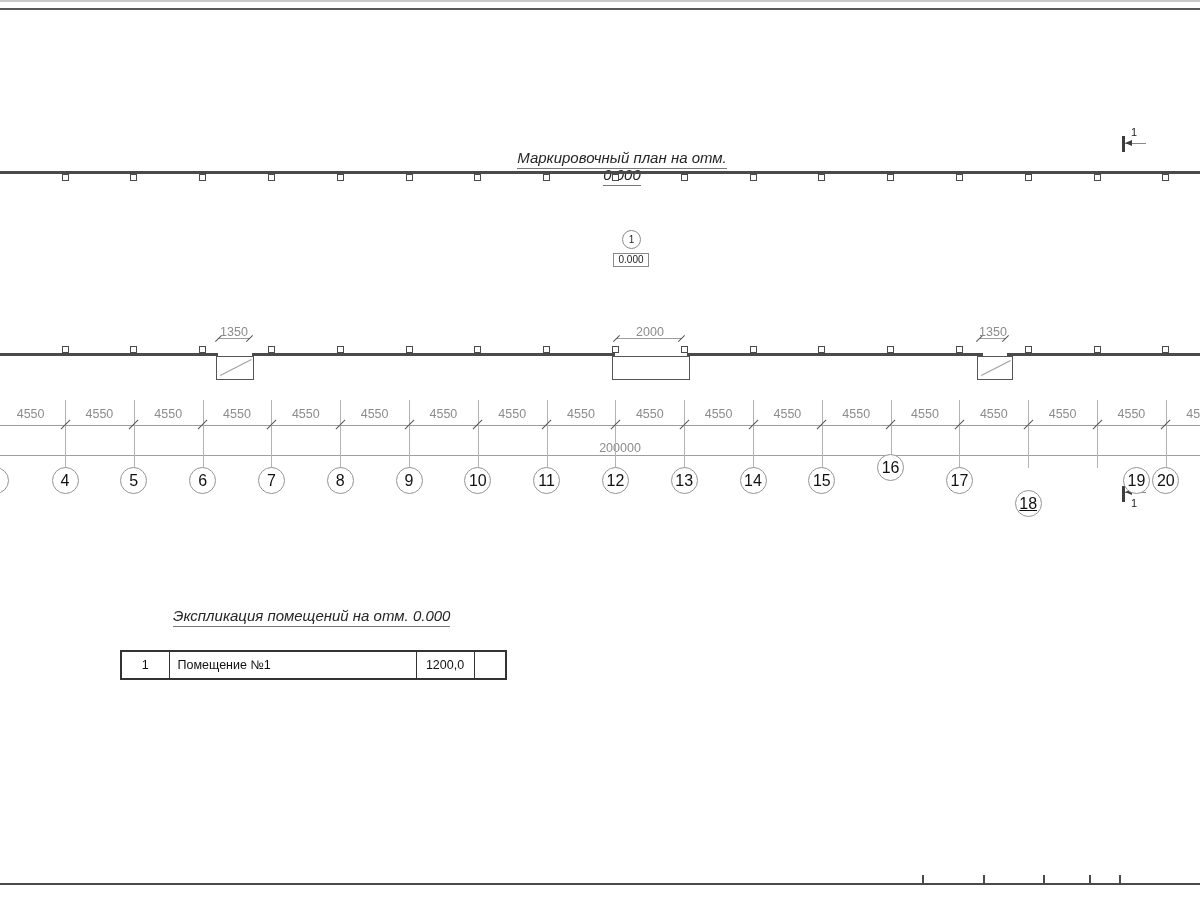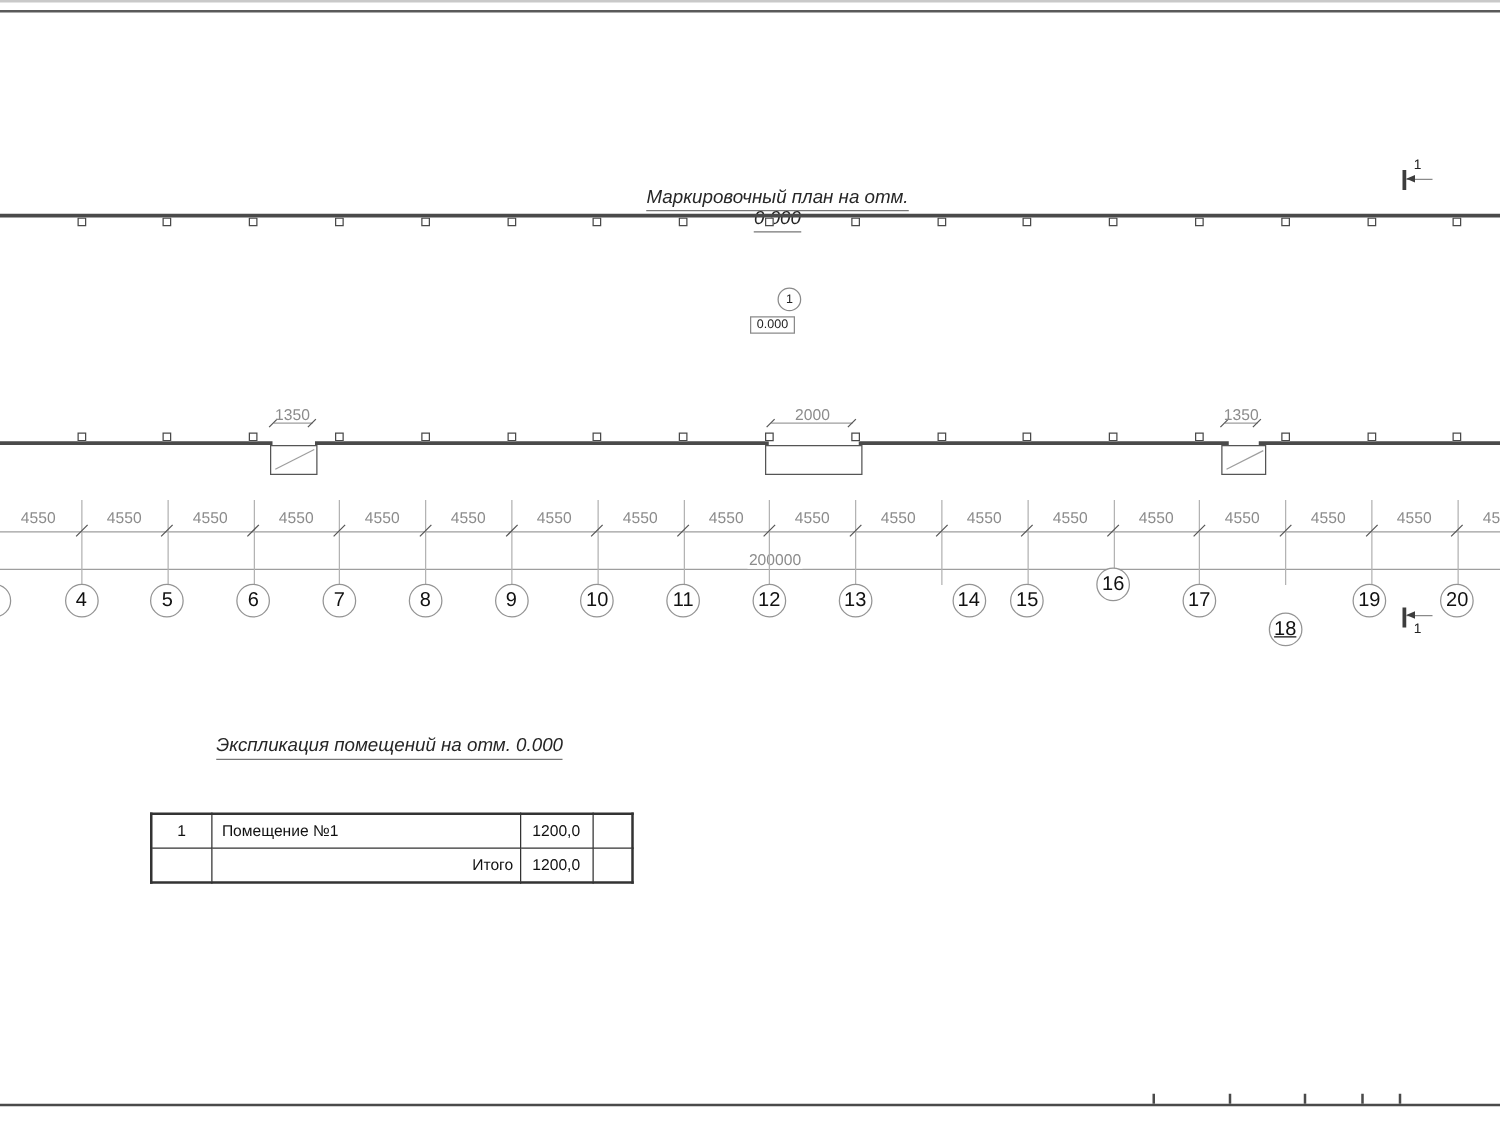--- a/index.html
+++ b/index.html
@@ -53,21 +53,21 @@
   <div class="secbar" style="left:1122px;top:136px;"></div>
   <div class="secline" style="left:1125px;top:143px;"></div>
   <div class="secarrow" style="left:1125px;top:140px;"></div>
   <div class="seclabel" style="left:1131px;top:126px;">1</div>
 
   <div class="wall" style="left:0;top:171px;width:1200px;"></div>
 
   <div class="tagcircle" style="left:622px;top:230px;">
     <span>1</span>
   </div>
-  <div class="tagbox" style="left:600px;top:253px;">
+  <div class="tagbox" style="left:613px;top:253px;">
     <span>0.000</span>
   </div>
 
   <div class="wall" style="left:0;top:353px;width:218px;"></div>
   <div class="wall" style="left:252px;top:353px;width:363px;"></div>
   <div class="wall" style="left:687px;top:353px;width:296px;"></div>
   <div class="wall" style="left:1007px;top:353px;width:193px;"></div>
 
   <div class="opening-rect" style="left:216px;top:356px;width:38px;height:24px;"></div>
   <div class="diag" style="left:220px;top:375px;width:35px;transform:rotate(-27deg);"></div>
@@ -91,41 +91,35 @@
 
   <div class="hline" style="left:0;top:425px;width:1200px;"></div>
   <div class="hline" style="left:0;top:455px;width:1200px;"></div>
   <div class="dimlabel" style="left:598px;top:441px;width:44px;background:#fff;">200000</div>
 
   <div class="secbar" style="left:1122px;top:486px;"></div>
   <div class="secline" style="left:1125px;top:492px;"></div>
   <div class="secarrow" style="left:1125px;top:489px;"></div>
   <div class="seclabel" style="left:1131px;top:497px;">1</div>
 
-  <div class="title" style="left:173px;top:588px;">
+  <div class="title" style="left:173px;top:607px;">
     <span>Экспликация помещений на отм. 0.000</span>
   </div>
 
   <table class="sched">
     <colgroup>
       <col style="width:48px">
         <col style="width:247px">
         <col style="width:58px">
         <col style="width:32px">
     </colgroup>
     <tbody>
     <tr class="data">
       <td>1</td>
       <td class="cell-left">Помещение №1</td>
-      <td>1200,0</td>
-      <td></td>
-    </tr>
-    <tr class="data">
-      <td></td>
-      <td class="cell-right">Итого</td>
       <td>1200,0</td>
       <td></td>
     </tr>
   </tbody>
     </table>
 
 <div class="col" style="left: 61.5px; top: 174px;"></div>
     <div class="col" style="left: 61.5px; top: 346px;"></div>
     <div class="col" style="left: 130.3px; top: 174px;"></div>
     <div class="col" style="left: 130.3px; top: 346px;"></div>
@@ -214,26 +208,26 @@
     <div class="bubble" style="left: 51.5px; top: 467px;">4</div>
     <div class="bubble" style="left: 120.3px; top: 467px;">5</div>
     <div class="bubble" style="left: 189.1px; top: 467px;">6</div>
     <div class="bubble" style="left: 257.9px; top: 467px;">7</div>
     <div class="bubble" style="left: 326.7px; top: 467px;">8</div>
     <div class="bubble" style="left: 395.5px; top: 467px;">9</div>
     <div class="bubble" style="left: 464.3px; top: 467px;">10</div>
     <div class="bubble" style="left: 533.1px; top: 467px;">11</div>
     <div class="bubble" style="left: 601.9px; top: 467px;">12</div>
     <div class="bubble" style="left: 670.7px; top: 467px;">13</div>
-    <div class="bubble" style="left: 739.5px; top: 467px; margin-left: 22px;">14</div>
+    <div class="bubble" style="left: 739.5px; top: 467px;">14</div>
     <div class="bubble" style="left: 808.3px; top: 467px;">15</div>
     <div class="bubble" style="left: 877.1px; top: 454px;">16</div>
     <div class="bubble" style="left: 945.9px; top: 467px;">17</div>
     <div class="bubble" style="left: 1014.7px; top: 490px; text-decoration: underline;">18</div>
-    <div class="bubble" style="left: 1082px; top: 467px;">19</div>
+    <div class="bubble" style="left: 1123px; top: 467px;">19</div>
     <div class="bubble" style="left: 1152.3px; top: 467px;">20</div>
     <div class="bubble" style="left: -18px; top: 467px;"></div>
     <div class="btick" style="left: 922px; top: 875px;"></div>
     <div class="btick" style="left: 983px; top: 875px;"></div>
     <div class="btick" style="left: 1043px; top: 875px;"></div>
     <div class="btick" style="left: 1089px; top: 875px;"></div>
     <div class="btick" style="left: 1119px; top: 875px;"></div>
   </div>
 
 </body></html>

